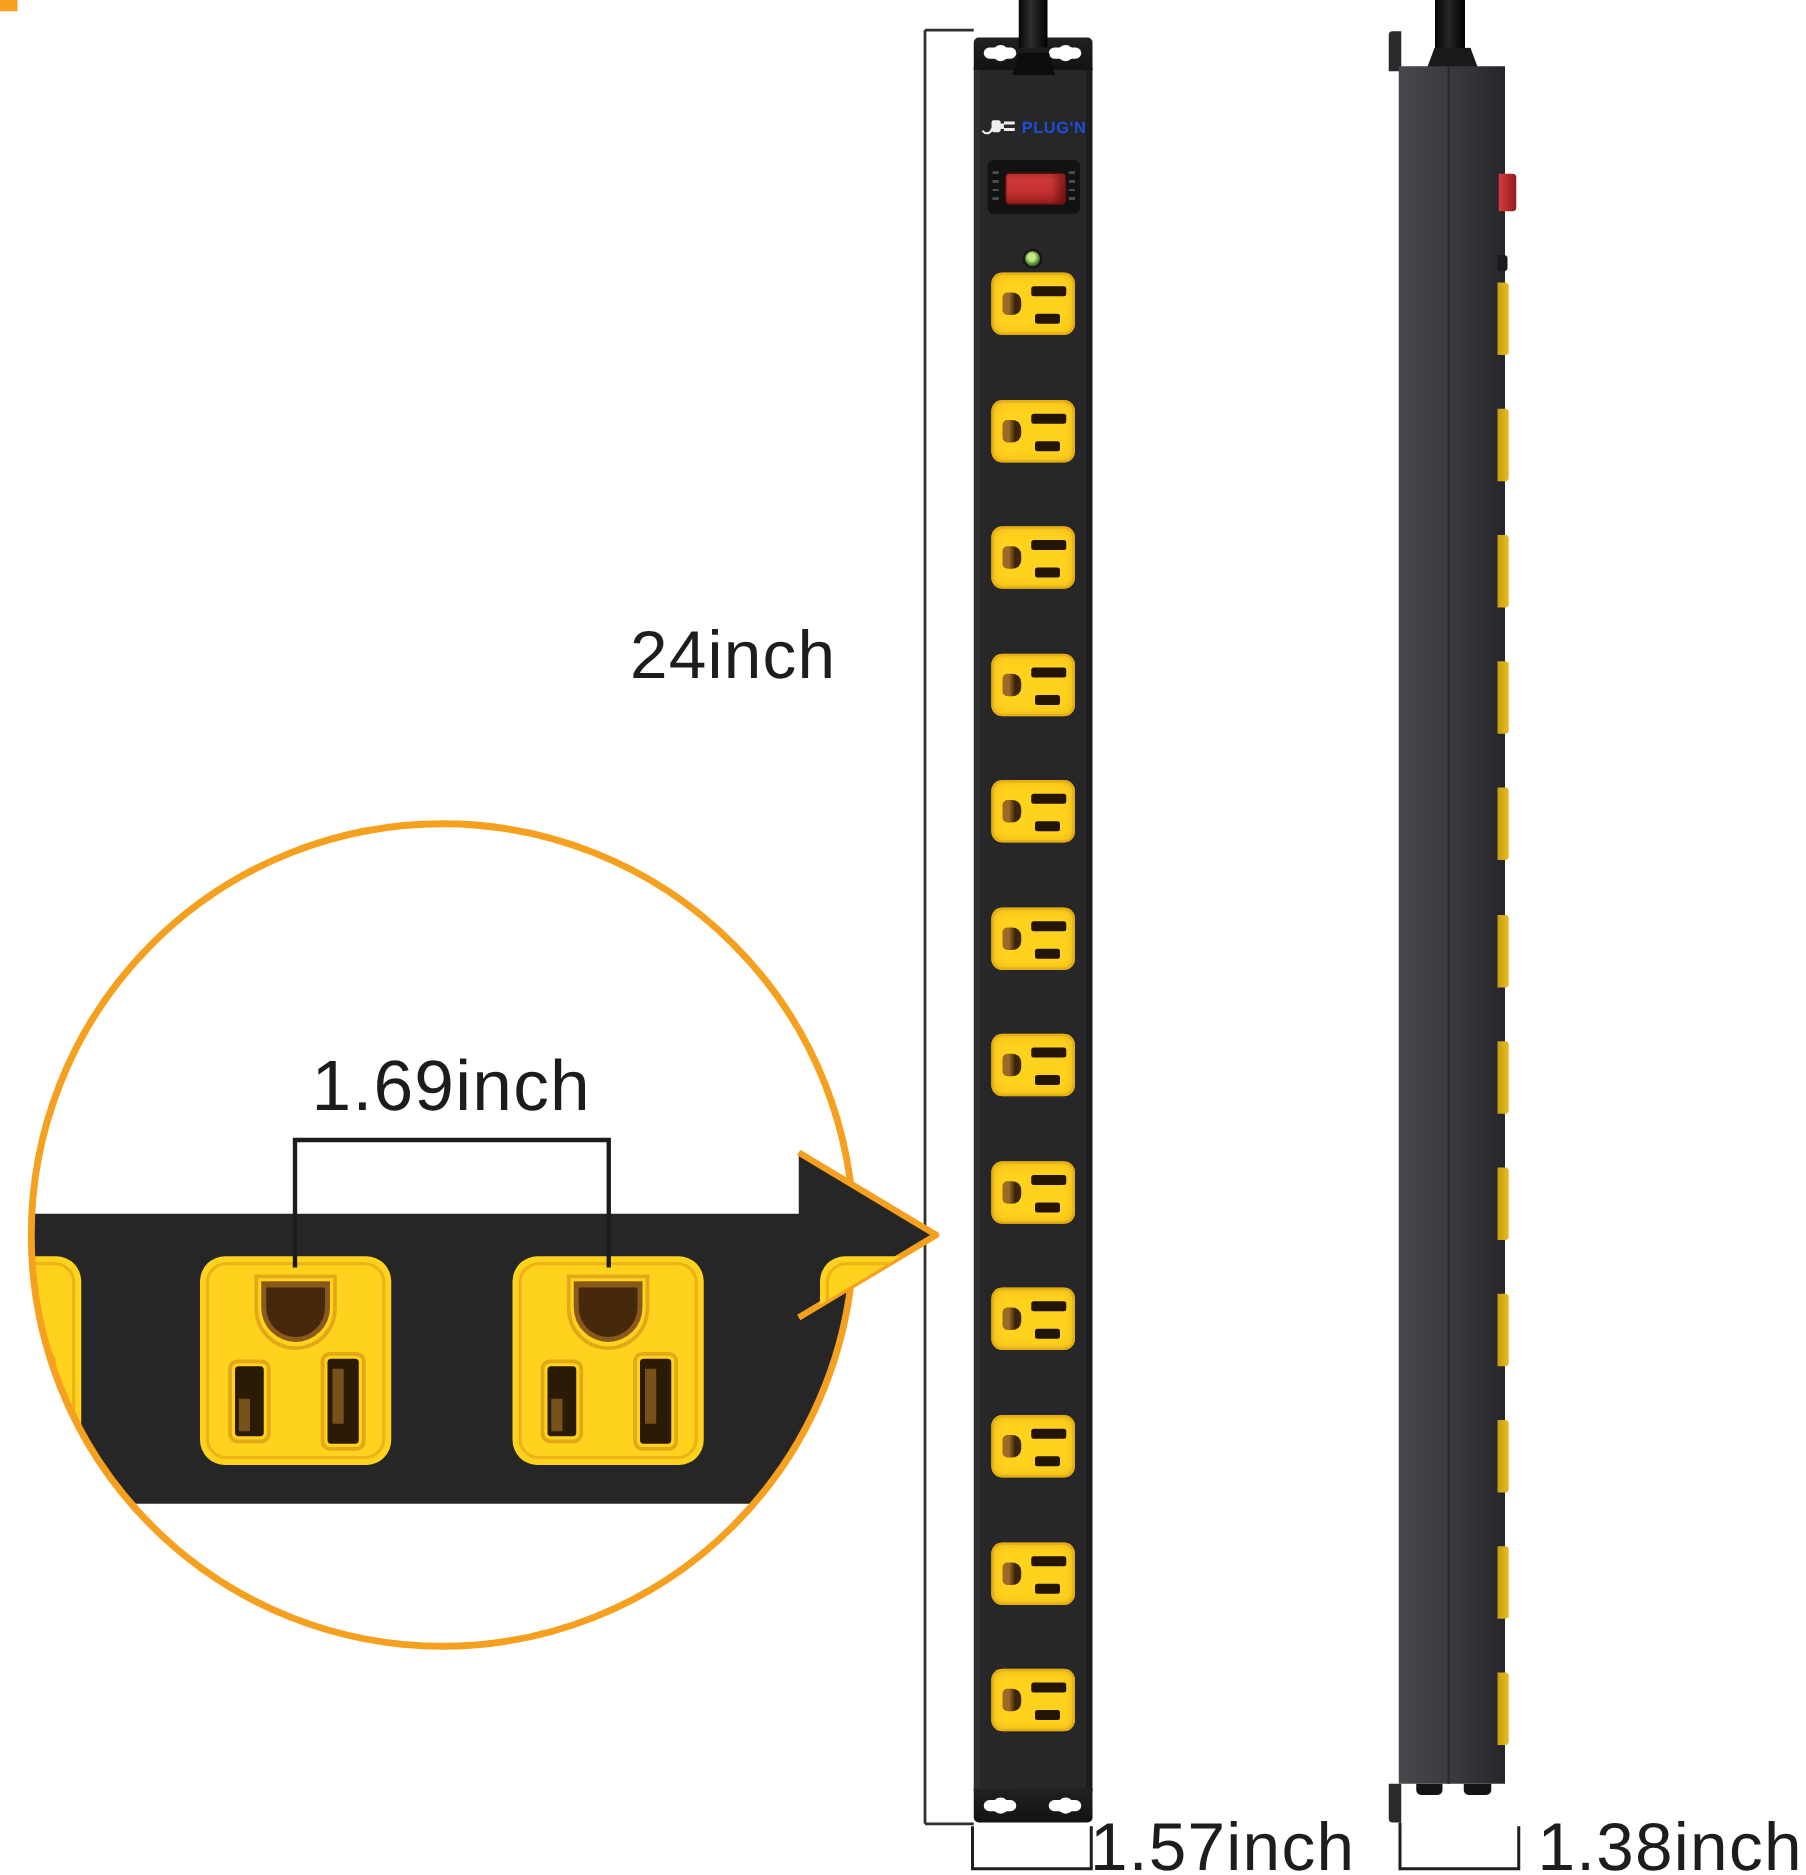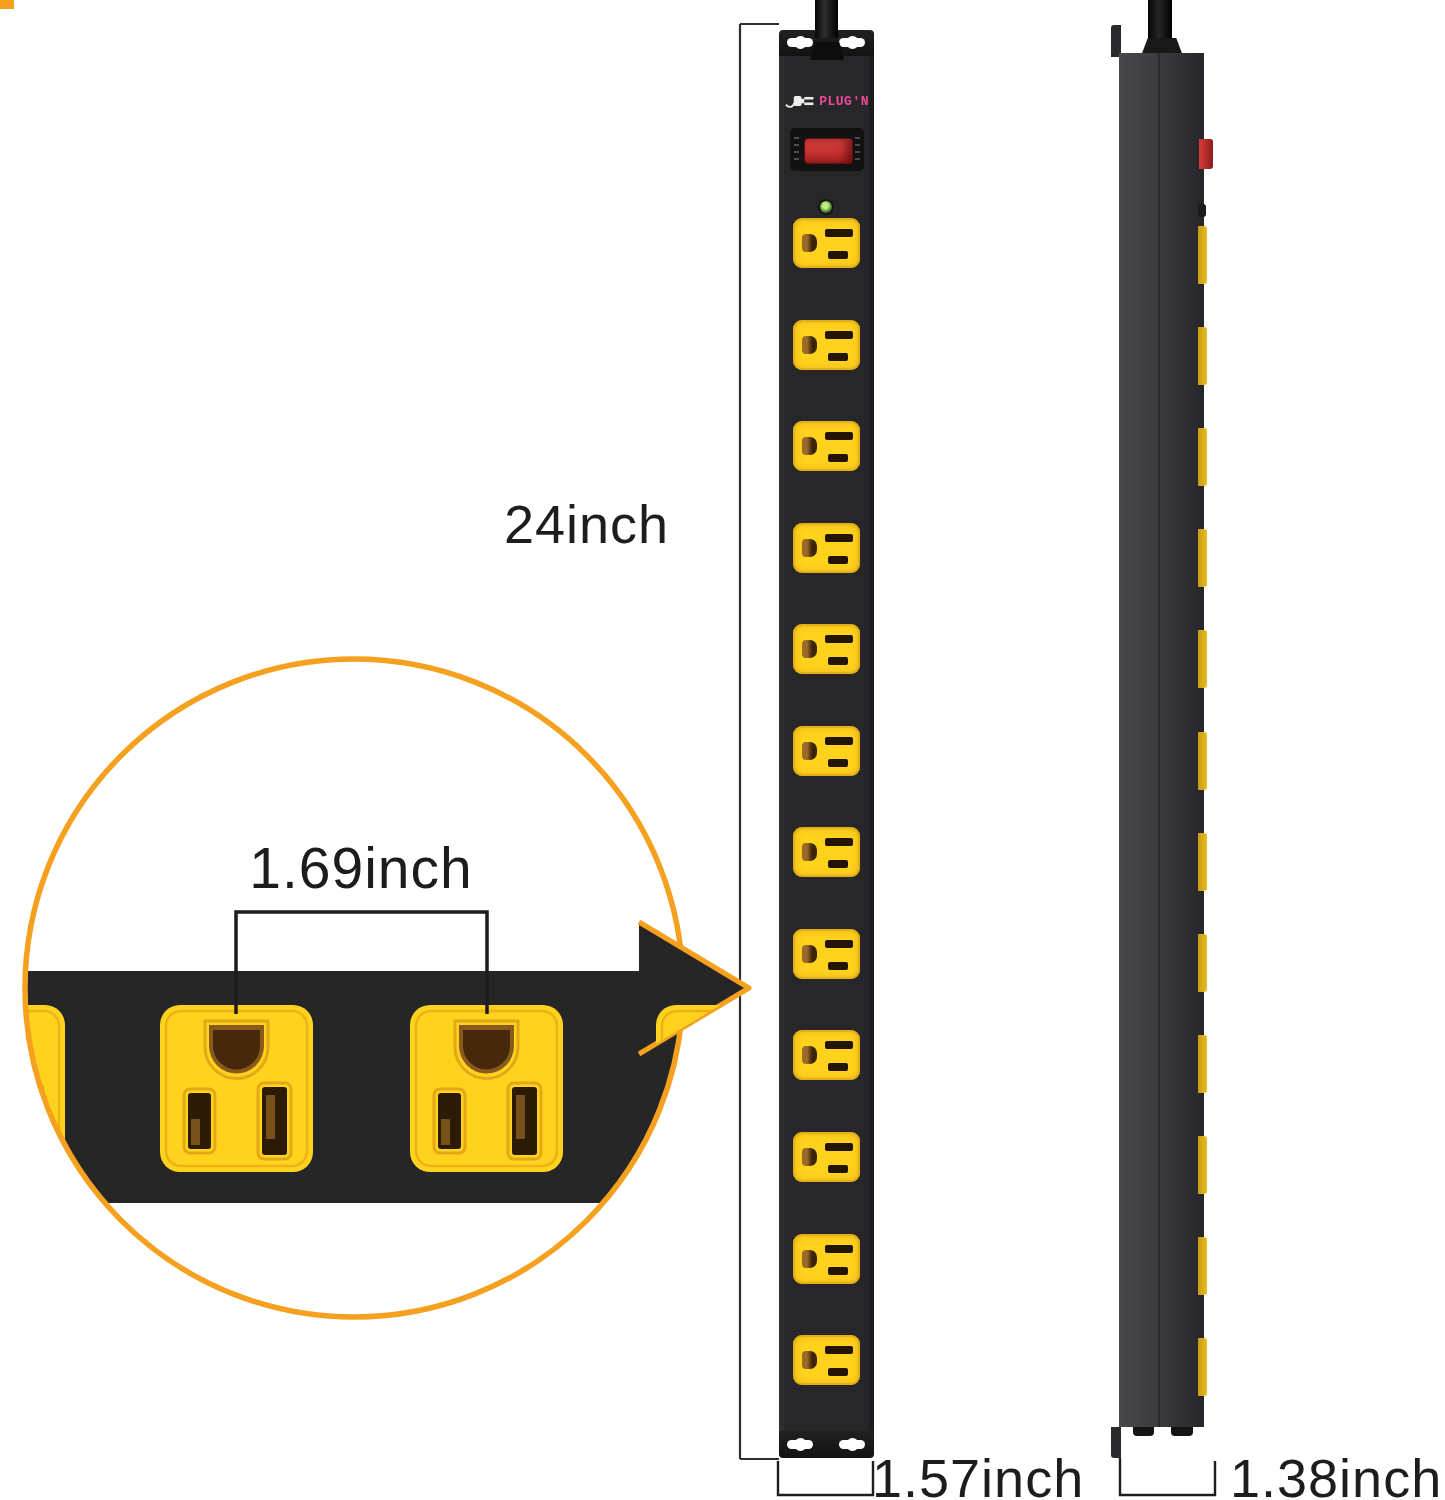--- a/index.html
+++ b/index.html
@@ -26,21 +26,21 @@
   .plate-bottom{top:1431px;height:27px;border-radius:0 0 4px 4px;}
   .keyhole{position:absolute;width:26px;height:9px;border-radius:5px;background:#fff;}
   .keyhole::after{content:"";position:absolute;left:6.5px;top:-2px;width:13px;height:13px;
     border-radius:50%;background:#fff;}
   .front-body{left:779px;top:54px;width:95px;height:1379px;z-index:3;
     background:linear-gradient(90deg,#2f2f31,#262628 45%,#1c1c1e);}
   .front-face{left:784px;top:56px;width:85px;height:1375px;z-index:3;background:#27272a;}
 
   .brand-logo{left:785px;top:88px;width:84px;height:26px;z-index:7;display:flex;
     align-items:center;gap:3px;}
-  .brand-text{color:#ec4899;font-size:13px;font-weight:700;letter-spacing:.5px;white-space:nowrap;font-family:Liberation Mono, monospace;}
+  .brand-text{color:#1d4ed8;font-size:13px;font-weight:700;letter-spacing:.5px;white-space:nowrap;}
 
   .switch-bezel{left:790px;top:128px;width:74px;height:43px;z-index:7;background:#121212;
     border-radius:5px;}
   .switch-ticks{position:absolute;top:9px;width:5px;height:25px;
     background:repeating-linear-gradient(180deg,#4d4d4d 0 2px,transparent 2px 7px);}
   .ticks-l{left:4px;} .ticks-r{right:4px;}
   .switch-rocker{position:absolute;left:14px;top:10px;width:47px;height:24px;border-radius:4px;
     background:linear-gradient(180deg,#df4040,var(--switch-red,#b02424));
     border:1px solid #5e1010;box-shadow:inset -6px 0 8px rgba(60,0,0,.55);}
 

